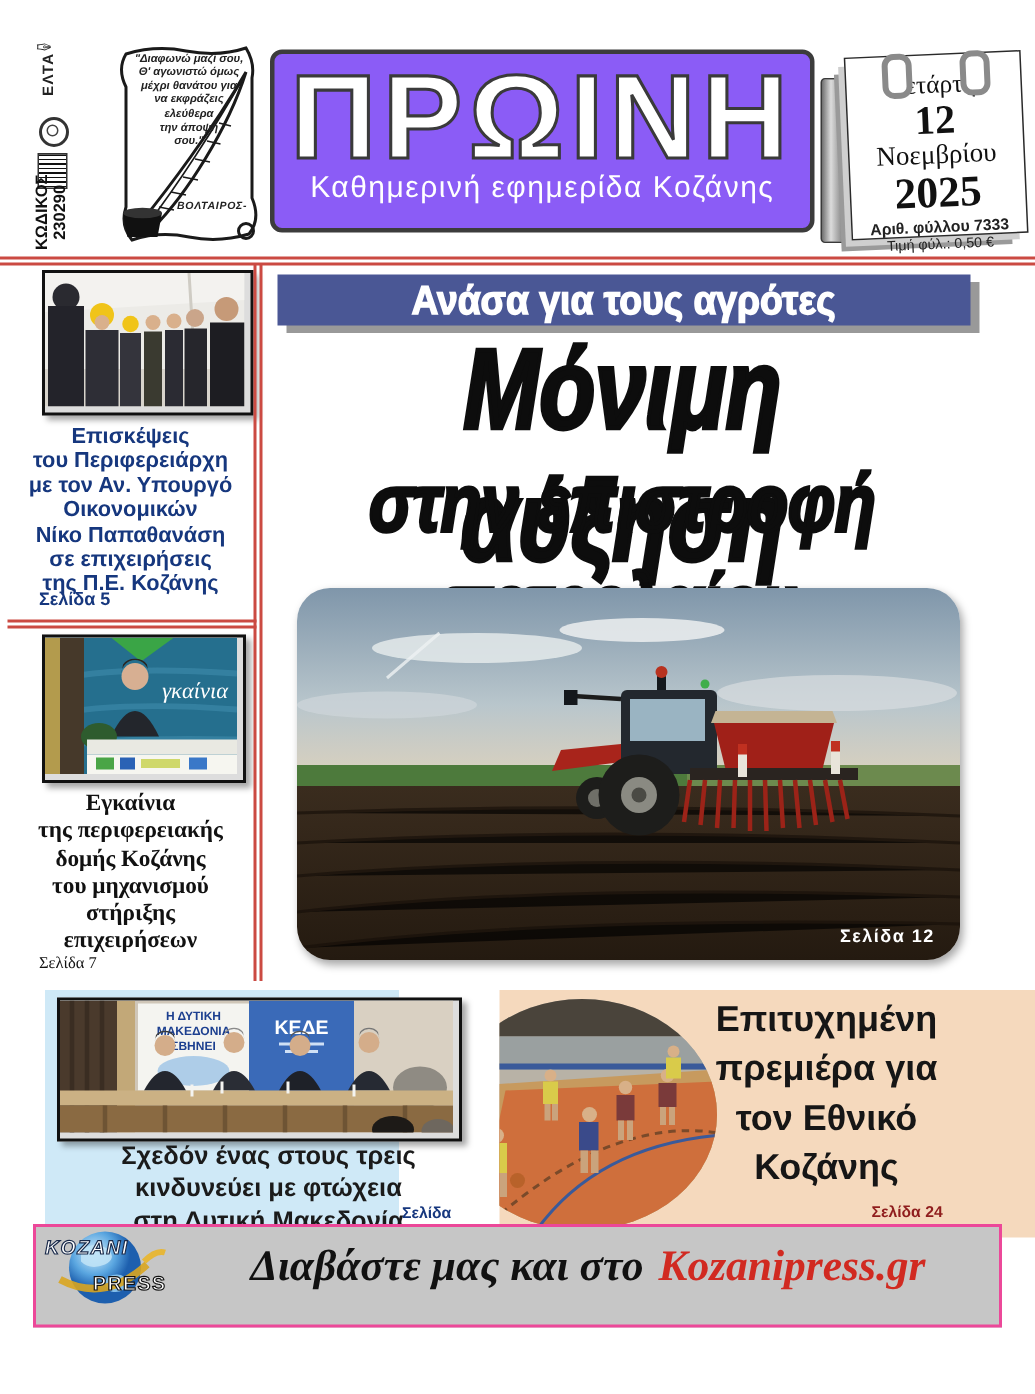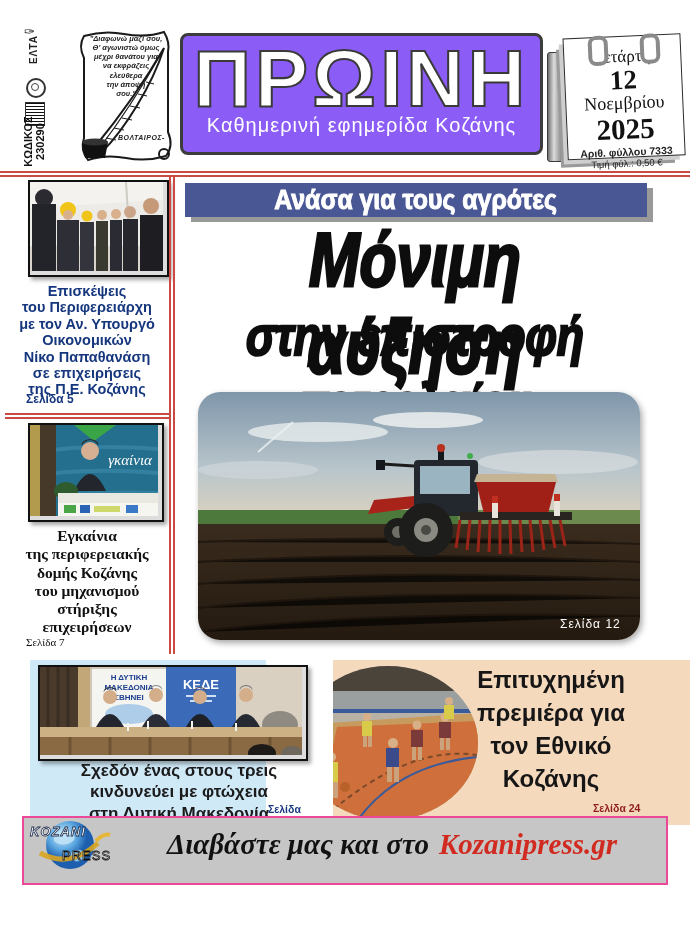--- a/index.html
+++ b/index.html
@@ -67,40 +67,40 @@
           text-align:center;}
   .kicker span{display:inline-block;font-size:27px;line-height:34px;font-weight:bold;color:#fff;
                -webkit-text-stroke:1px #fff;transform:scale(.92,1);}
   .headline{left:180px;top:218px;width:470px;text-align:center;font-weight:bold;color:#0d0d0d;font-style:italic;}
   .hl1{font-size:74px;line-height:86px;}
   .hl1 span{display:inline-block;-webkit-text-stroke:3px #0d0d0d;transform:scale(.82,1.02);}
   .hl2{left:180px;top:304px;width:470px;font-size:53px;line-height:66px;}
   .hl2 span{display:inline-block;-webkit-text-stroke:2.5px #0d0d0d;transform:scale(.84,1.02);}
   .main-photo{left:198px;top:392px;width:442px;height:248px;border-radius:22px;overflow:hidden;
               box-shadow:2px 3px 6px rgba(0,0,0,.35);}
-  .main-photo-caption{left:560px;top:617px;font-size:12px;font-weight:normal;color:#fff;letter-spacing:1px;}
+  .main-photo-caption{left:560px;top:617px;font-size:12px;font-weight:bold;color:#fff;letter-spacing:1px;}
 
   
   .box-left{left:30px;top:660px;width:236px;height:165px;background:#cfe9f7;}
   .panel-photo{left:8px;top:5px;width:266px;height:92px;position:absolute;}
   .box-left-title{left:0;top:100px;width:298px;position:absolute;text-align:center;font-size:17px;
                   font-weight:bold;line-height:1.25;color:#1b1b1b;}
   .box-left-page{left:238px;top:143px;position:absolute;font-size:10.5px;font-weight:bold;color:#16377e;}
   .box-right{left:333px;top:660px;width:388px;height:165px;background:#f5d9bd;overflow:hidden;}
   .oval-photo{position:absolute;left:-36px;top:5px;width:182px;height:156px;}
   .box-right-title{position:absolute;left:118px;top:4px;width:200px;text-align:center;font-size:24px;
                    font-weight:bold;line-height:1.37;color:#161616;}
-  .box-right-page{position:absolute;left:248px;top:142px;font-size:10.5px;font-weight:bold;color:#8f1d1d;margin-left:12px;}
+  .box-right-page{position:absolute;left:248px;top:142px;font-size:10.5px;font-weight:bold;color:#8f1d1d;}
 
   
   .footer{left:22px;top:816px;width:646px;height:69px;background:#c6c6c6;border:2px solid #ec4899;box-sizing:border-box;}
   .globe{position:absolute;left:8px;top:1px;width:86px;height:52px;}
   .logo-top{position:absolute;left:6px;top:6px;font-size:13px;font-weight:bold;font-style:italic;color:#fff;
             -webkit-text-stroke:.8px #1a2a4a;letter-spacing:1px;}
-  .logo-bottom{position:absolute;left:38px;top:30px;font-size:13px;font-weight:normal;color:#fff;
+  .logo-bottom{position:absolute;left:38px;top:30px;font-size:13px;font-weight:bold;color:#fff;
             -webkit-text-stroke:.8px #111;letter-spacing:1px;}
   .footer-line{position:absolute;left:96px;top:0;width:544px;height:53px;display:flex;align-items:center;
                justify-content:center;gap:10px;font-family:"Liberation Serif",serif;font-weight:bold;font-size:29px;}
   .footer-text{color:#111;font-style:italic;}
   .footer-site{color:#d12a21;font-style:italic;text-align:right;}
 </style>
 </head>
 <body>
 
 <div class="page">

